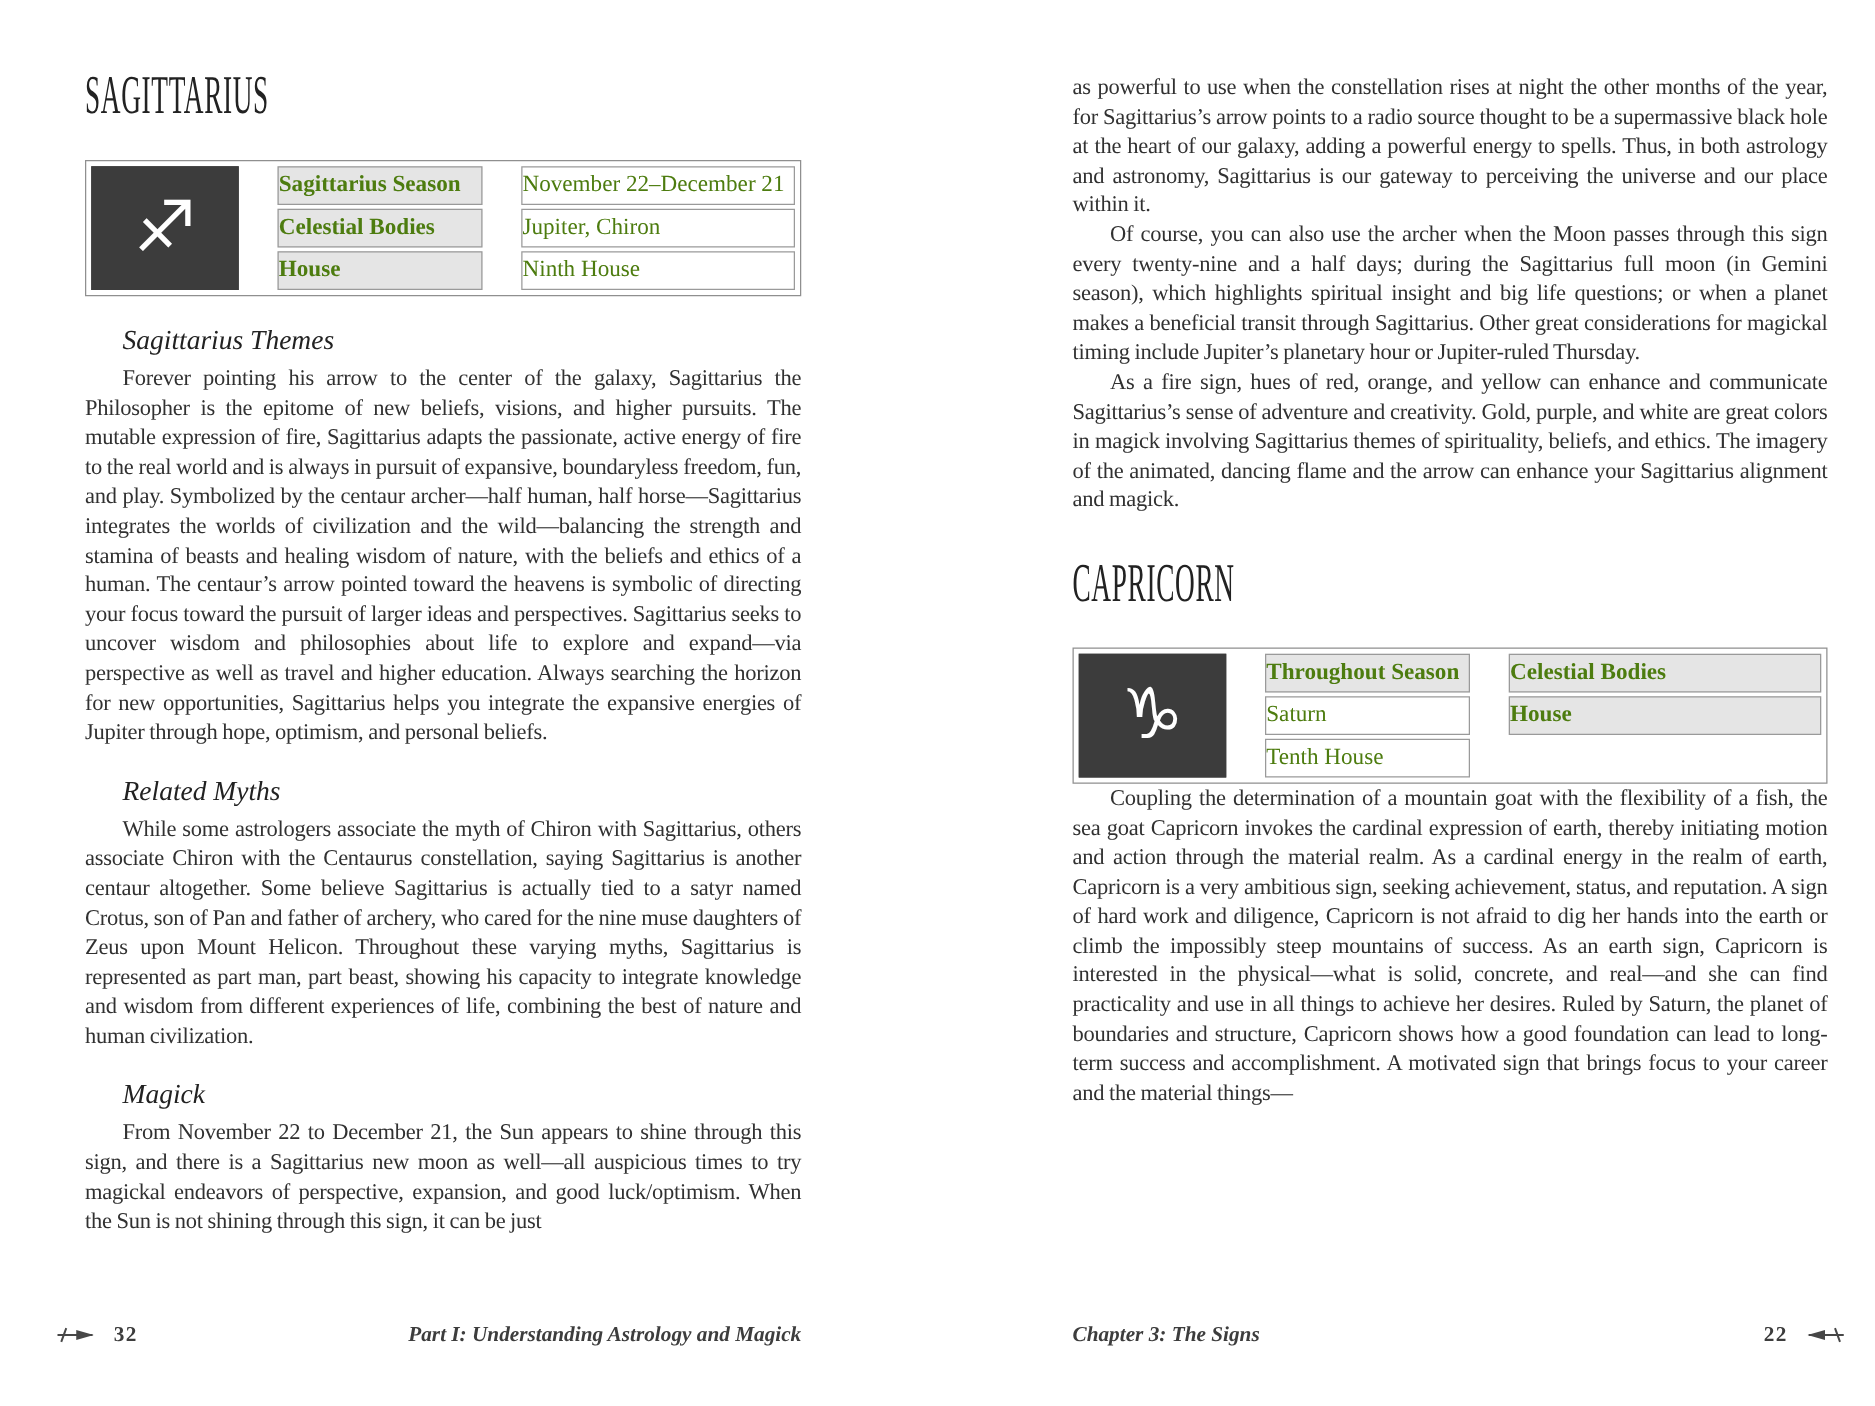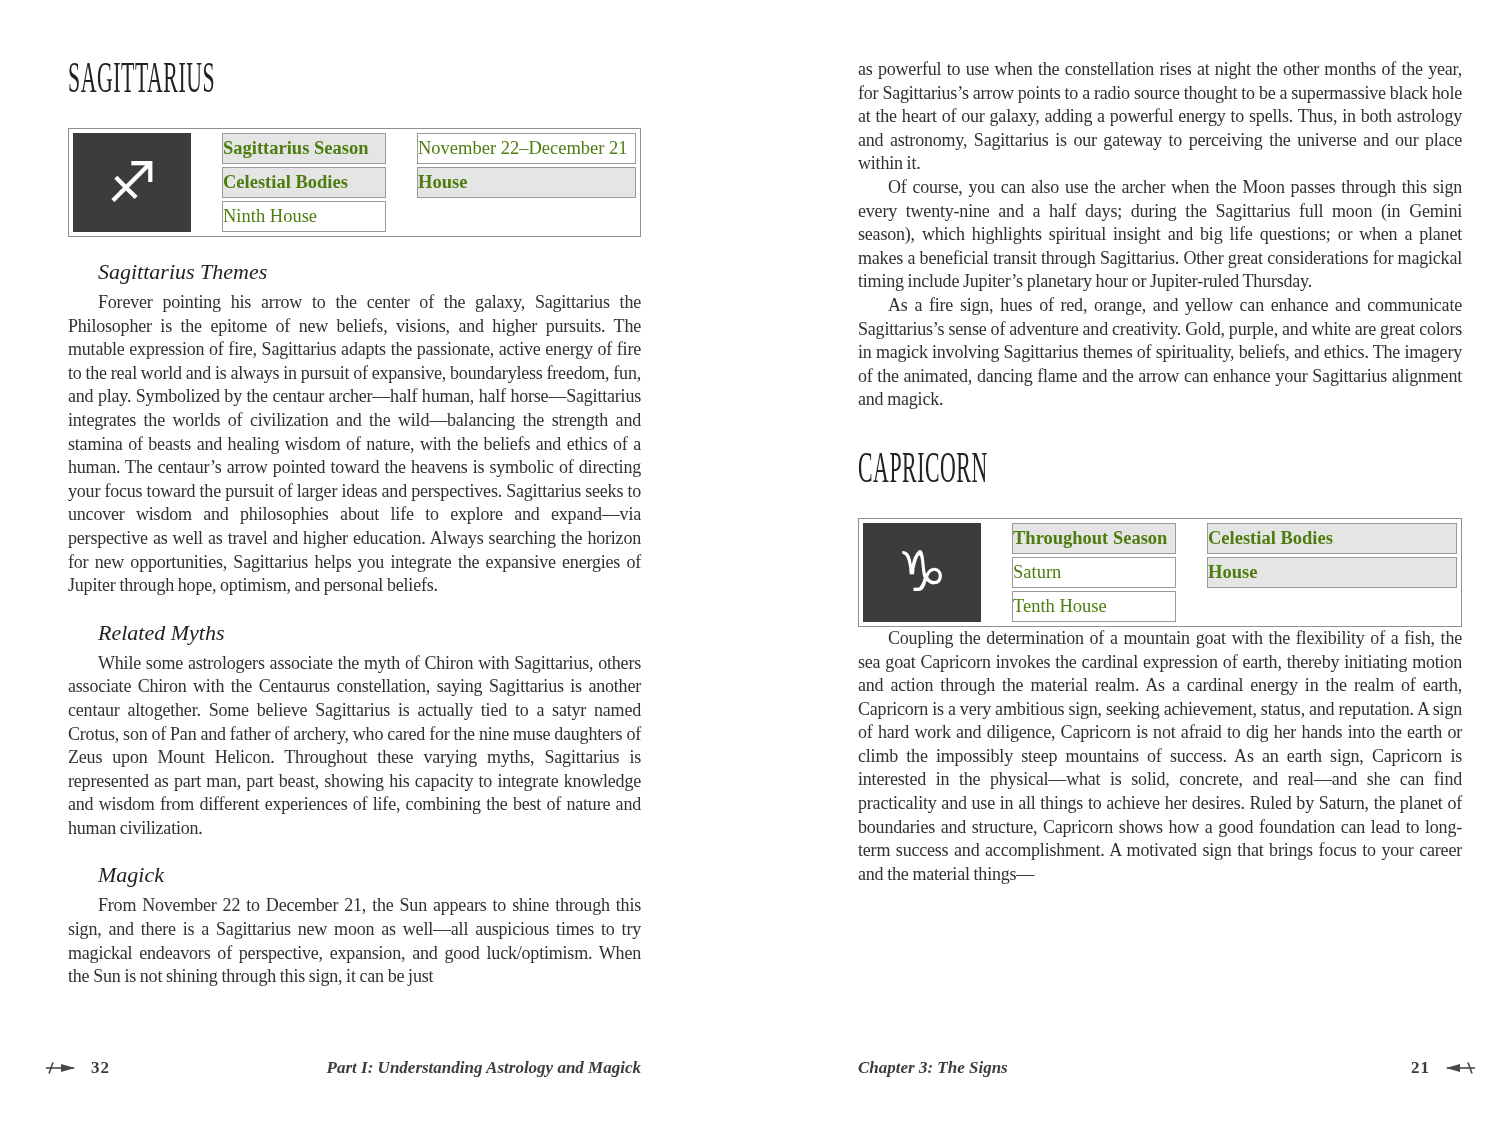--- a/index.html
+++ b/index.html
@@ -64,20 +64,21 @@
 <div class="page page-left">
   <h1 class="page-title title-left">SAGITTARIUS</h1>
 
   <div class="info-table">
     <div class="glyph-cell">
       <span>♐</span>
     </div>
     <div class="cell label-cell">Sagittarius Season</div>
     <div class="cell value-cell">November 22–December 21</div>
     <div class="cell label-cell">Celestial Bodies</div>
+    <div class="cell value-cell">Jupiter, Chiron</div>
     <div class="cell label-cell">House</div>
     <div class="cell value-cell">Ninth House</div>
   </div>
 
   <h2 class="section-heading">Sagittarius Themes</h2>
   <p class="body-para">Forever pointing his arrow to the center of the galaxy, Sagittarius the Philosopher is the epitome of new beliefs, visions, and higher pursuits. The mutable expression of fire, Sagittarius adapts the passionate, active energy of fire to the real world and is always in pursuit of expansive, boundaryless freedom, fun, and play. Symbolized by the centaur archer—half human, half horse—Sagittarius integrates the worlds of civilization and the wild—balancing the strength and stamina of beasts and healing wisdom of nature, with the beliefs and ethics of a human. The centaur’s arrow pointed toward the heavens is symbolic of directing your focus toward the pursuit of larger ideas and perspectives. Sagittarius seeks to uncover wisdom and philosophies about life to explore and expand—via perspective as well as travel and higher education. Always searching the horizon for new opportunities, Sagittarius helps you integrate the expansive energies of Jupiter through hope, optimism, and personal beliefs.</p>
 
   <h2 class="section-heading">Related Myths</h2>
   <p class="body-para">While some astrologers associate the myth of Chiron with Sagittarius, others associate Chiron with the Centaurus constellation, saying Sagittarius is another centaur altogether. Some believe Sagittarius is actually tied to a satyr named Crotus, son of Pan and father of archery, who cared for the nine muse daughters of Zeus upon Mount Helicon. Throughout these varying myths, Sagittarius is represented as part man, part beast, showing his capacity to integrate knowledge and wisdom from different experiences of life, combining the best of nature and human civilization.</p>
 
@@ -113,19 +114,19 @@
     <polygon points="16,3 30,7 16,11" fill="#474747"></polygon>
   </svg>
   <span class="page-number">32</span>
   <span class="spacer"></span>
   <span class="running-title">Part I: Understanding Astrology and Magick</span>
 </div>
 
 <div class="footer footer-right">
   <span class="running-title">Chapter 3: The Signs</span>
   <span class="spacer"></span>
-  <span class="page-number">21</span>
+  <span class="page-number">22</span>
   <svg class="arrow-icon" width="32" height="14" viewBox="0 0 32 14">
     <line x1="3" y1="7" x2="31" y2="7" stroke="#474747" stroke-width="1.6"></line>
     <line x1="24" y1="1.5" x2="28" y2="12.5" stroke="#474747" stroke-width="1.6"></line>
     <polygon points="16,3 2,7 16,11" fill="#474747"></polygon>
   </svg>
 </div>
 
 </body></html>

